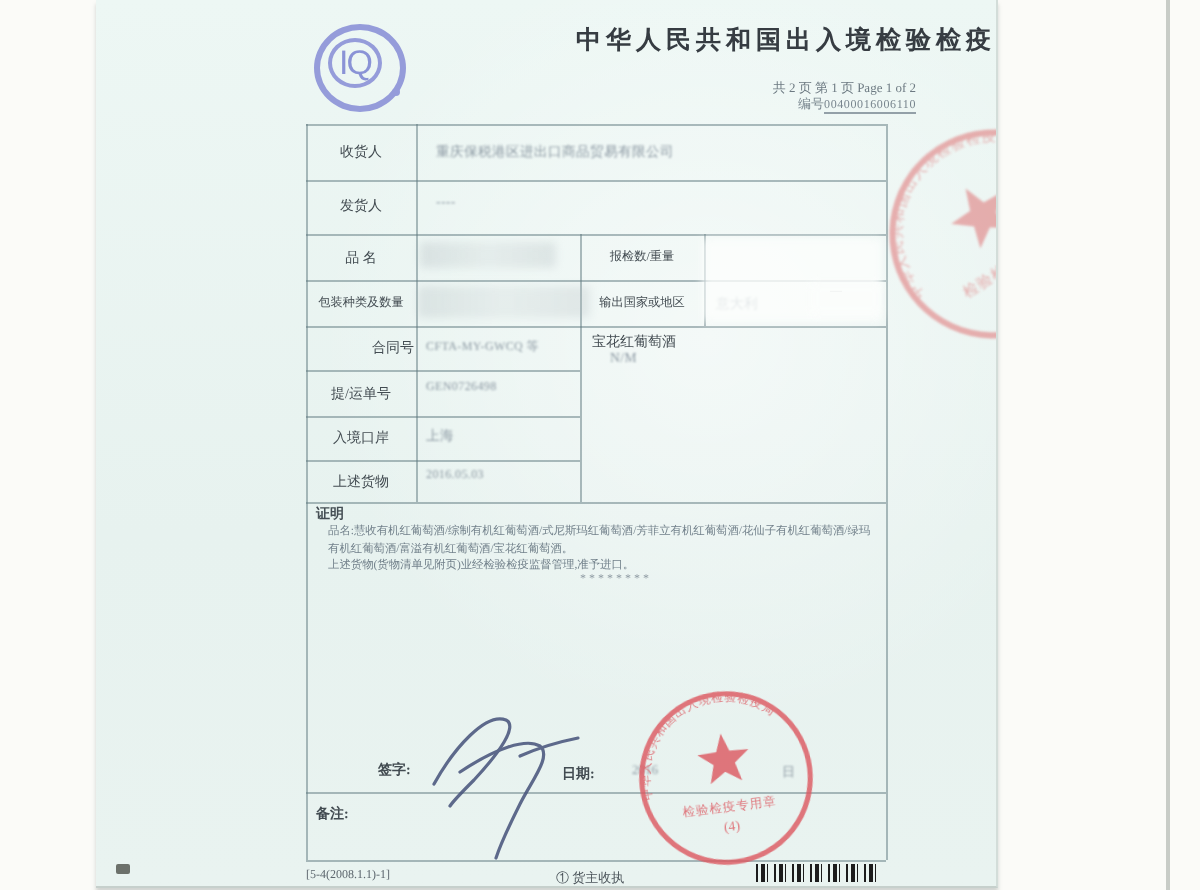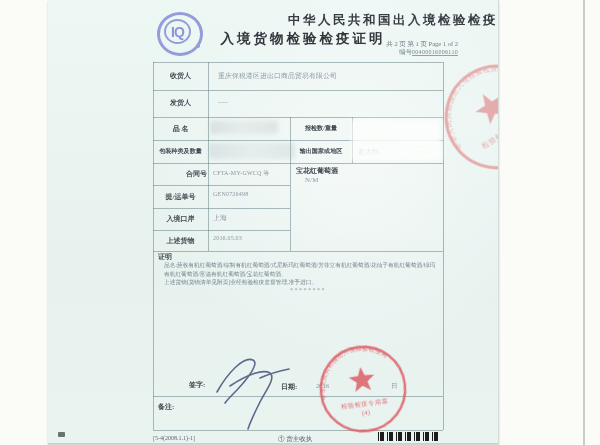--- a/index.html
+++ b/index.html
@@ -11,35 +11,35 @@
     background-image:radial-gradient(circle at 68% 38%, rgba(255,255,255,.5) 0%, rgba(255,255,255,0) 48%),
       linear-gradient(180deg,#edf7f4 0%,#e7f2ef 60%,#e9f3f0 100%);
     border-right:1px solid #d3ddd9;border-bottom:1px solid #c6d0cc;
     box-shadow:0 2px 2px rgba(110,120,115,.3);}
   .abs{position:absolute;}
   
   .logo{left:106px;top:10px;width:52px;height:46px;}
   .logo-outer{position:absolute;left:3px;top:2px;width:40px;height:38px;border:3px solid #959cda;border-radius:50%;}
   .logo-inner{position:absolute;left:10px;top:9px;width:23px;height:21px;border:2px solid #959cda;border-radius:50%;
     display:flex;align-items:center;justify-content:center;font-family:"Liberation Sans",sans-serif;
-    font-weight:bold;font-size:14px;color:#8a93d6;letter-spacing:-1px;}
+    font-weight:normal;font-size:17px;color:#8a93d6;letter-spacing:-1px;}
   .logo-dot{position:absolute;right:6px;bottom:8px;width:4px;height:4px;background:#959cda;border-radius:50%;}
   .title1{left:60px;top:12px;width:390px;text-align:right;font-size:12.5px;font-weight:700;
     color:#363c42;letter-spacing:2.5px;}
   .title2{left:60px;top:30px;width:390px;text-align:center;font-size:13.5px;font-weight:700;
     color:#30363c;letter-spacing:3px;}
   .pageinfo{left:250px;top:40px;width:160px;text-align:right;font-size:6.5px;color:#6d7a82;filter:blur(.2px);}
   .serial{left:290px;top:48px;width:120px;text-align:right;font-size:6.5px;color:#78858e;filter:blur(.3px);}
   .serial .num{font-size:6px;border-bottom:1px solid #93a0a8;letter-spacing:.3px;}
   
   .doc-table{left:105px;top:62px;width:290px;height:368px;}
   .hl,.vl{position:absolute;background:rgba(96,122,128,.5);}
   .hl{height:1px;}
   .vl{width:1px;}
-  .lab{position:absolute;text-align:center;font-size:7px;font-weight:700;color:#424b51;filter:blur(.2px);white-space:nowrap;}
+  .lab{position:absolute;text-align:center;font-size:7px;font-weight:400;color:#424b51;filter:blur(.2px);white-space:nowrap;}
   .lab.small{font-size:6.1px;}
   .val{position:absolute;font-size:6.8px;color:#8b98a2;filter:blur(.4px);white-space:nowrap;letter-spacing:.2px;}
   .blurblock{position:absolute;border-radius:2px;filter:blur(2px);}
   .bb-grey{background:linear-gradient(90deg,rgba(170,180,185,.55),rgba(200,208,210,.45),rgba(170,180,185,.5));}
   .bb-white{background:rgba(252,254,253,.8);}
   .certlabel{position:absolute;font-size:7px;font-weight:700;color:#454e54;filter:blur(.2px);}
   .certline{position:absolute;font-size:5.7px;color:#72818b;white-space:nowrap;filter:blur(.35px);letter-spacing:0;}
   .stars{position:absolute;text-align:center;font-size:6px;color:#8b97a0;letter-spacing:1.5px;filter:blur(.3px);}
   .signlab{position:absolute;font-size:7px;font-weight:600;color:#424b51;filter:blur(.2px);white-space:nowrap;}
   .dateval{position:absolute;font-size:6.5px;color:#8b98a2;filter:blur(.4px);white-space:nowrap;}
@@ -66,21 +66,20 @@
   <div class="scan-edge abs"></div>
 
   <div class="paper abs">
 
     <div class="abs logo">
       <div class="logo-outer"></div>
       <div class="logo-inner">IQ</div>
       <div class="logo-dot"></div>
     </div>
     <div class="abs title1">中华人民共和国出入境检验检疫</div>
-    <div class="abs title2">入境货物检验检疫证明</div>
     <div class="abs pageinfo">共 2 页 第 1 页  Page 1 of 2</div>
     <div class="abs serial">
       <span>编号</span><span class="num">00400016006110</span>
     </div>
 
     <div class="abs doc-table">
 
       <div class="hl" style="top:0;left:0;width:290px"></div>
       <div class="hl" style="top:28px;left:0;width:290px"></div>
       <div class="hl" style="top:55px;left:0;width:290px"></div>

